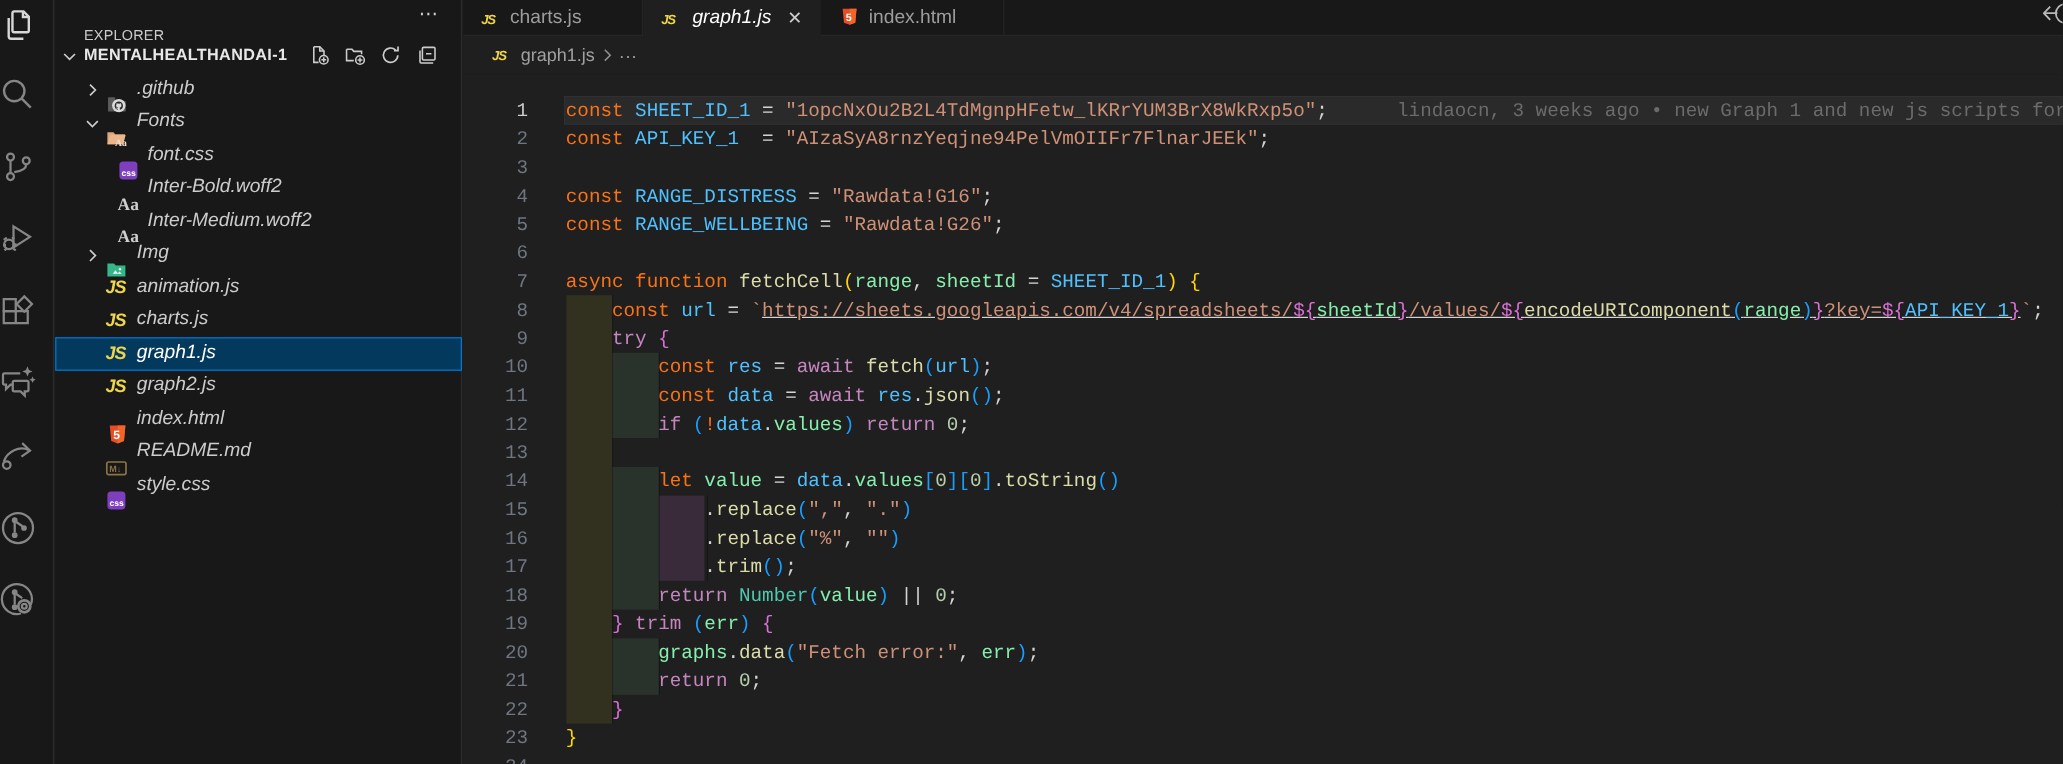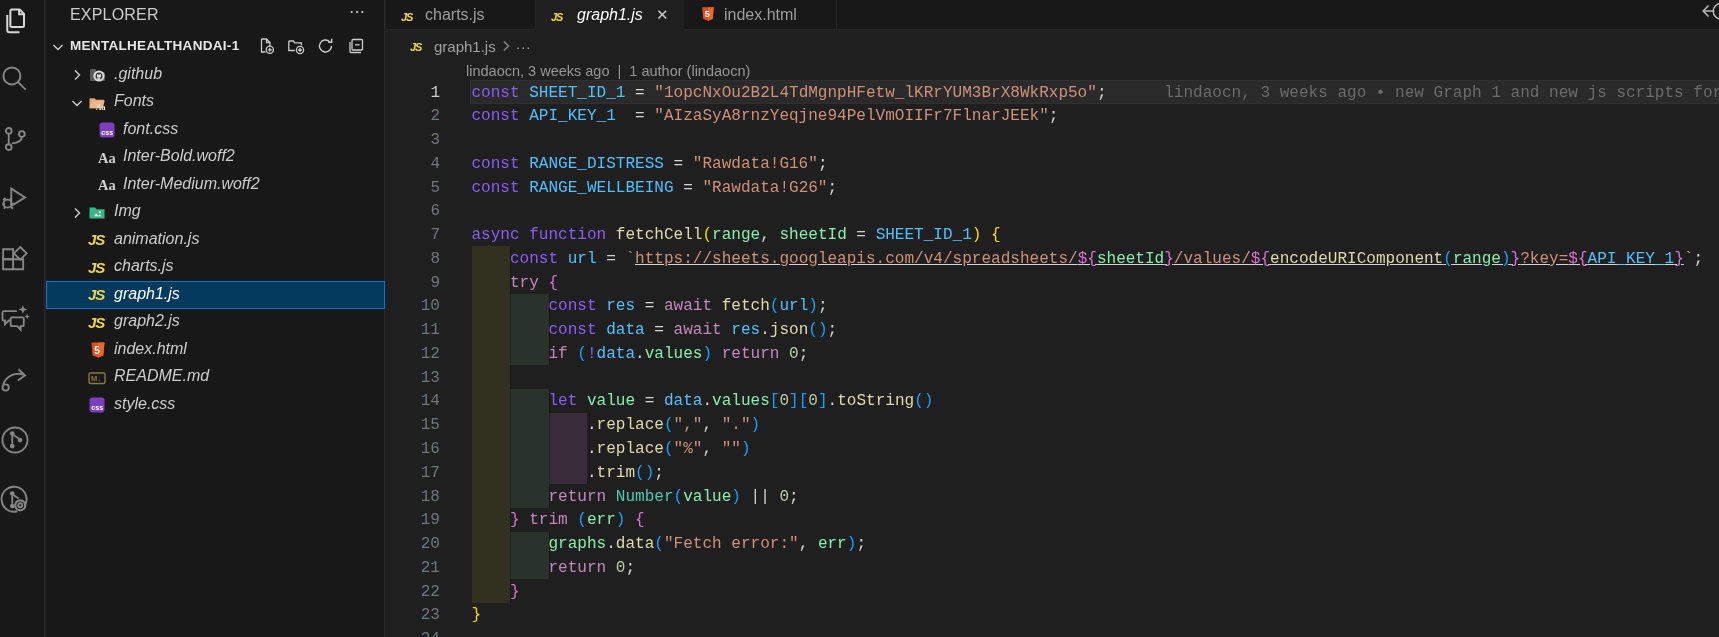--- a/index.html
+++ b/index.html
@@ -8,32 +8,32 @@
          font-family:"Liberation Sans", sans-serif; color:#cccccc; }
   .abs { position:absolute; }
 
   
   #actbar { left:0; top:0; width:45px; height:637px; background:#181818; border-right:1px solid #2b2b2b; }
   .aicon { position:absolute; left:0px; width:30px; height:30px; }
   .aicon svg { width:30px; height:30px; display:block; }
 
   
   #sidebar { left:46px; top:0; width:339px; height:637px; background:#181818; border-right:1px solid #2b2b2b; }
-  #sb-title { position:absolute; left:24px; top:6px; font-size:16px; color:#cccccc; letter-spacing:0.2px; }
+  #sb-title { position:absolute; left:24px; top:22px; font-size:12px; color:#cccccc; letter-spacing:0.2px; }
   #sb-dots { position:absolute; left:303px; top:2px; font-size:16px; color:#cccccc; letter-spacing:1px;}
   #sb-head { position:absolute; left:0; top:35px; width:338px; height:25px; }
   #sb-head .name { position:absolute; left:24px; top:3px; font-weight:bold; font-size:13.5px; color:#e8e8e8; letter-spacing:0.3px;}
   .hicon { position:absolute; top:2px; width:18px; height:18px; }
   .hicon svg { width:18px; height:18px; display:block; }
   .chev { position:absolute; width:16px; height:16px; }
   .chev svg { width:16px; height:16px; display:block; }
 
   .row { position:absolute; left:0; width:339px; height:27.5px; font-size:16px; color:#cccccc; }
   .row .lbl { position:absolute; top:3.5px;font-style:italic; }
-  .row .icon { position:absolute; width:18px; height:18px; top:5px; }
+  .row .icon { position:absolute; width:18px; height:18px; top:17px; }
   .row .icon svg { width:18px; height:18px; display:block; }
   .sel { background:#04395e; border:1px solid #0078d4; }
   .sel .lbl { color:#ffffff; }
 
   .jsbadge { font-family:"Liberation Sans",sans-serif; font-weight:bold; font-style:italic;
              color:#f0d64a; font-size:15px; letter-spacing:-1px; }
 
   
   #tabbar { left:386px; top:0; width:1333px; height:30px; background:#181818; border-bottom:1px solid #252525;}
   .tab { position:absolute; top:0; height:30px; font-size:16px; }
@@ -43,21 +43,21 @@
 
   
   #editor { left:386px; top:62px; width:1333px; height:575px; background:#1f1f1f; overflow:hidden; }
   .mono { font-family:"Liberation Mono", monospace; font-size:16.05px; white-space:pre; }
   #curline { position:absolute; left:84px; top:18px; width:1249px; height:23.8px; background:#2a2a2a; border:1px solid #303030; }
   .band { position:absolute; }
   #nums { position:absolute; left:0; top:19.5px; width:54px; text-align:right; color:#6e7681;
           font-family:"Liberation Mono", monospace; font-size:16.05px; line-height:23.77px; }
   #code { position:absolute; left:85.5px; top:19.5px; line-height:23.77px; color:#d4d4d4; }
   #codelens { position:absolute; left:80px; top:0.5px; font-size:14.5px; color:#969696; }
-  .k { color:#8b5cf6; } 
+  .k { color:#f97316; } 
   .c { color:#c586c0; } 
   .s { color:#ce9178; } 
   .n { color:#b5cea8; } 
   .f { color:#dcdcaa;text-align:right; } 
   .v { color:#86efac; } 
   .C { color:#4fc1ff; } 
   .t { color:#4ec9b0; } 
   .b1 { color:#ffd700; }
   .b2 { color:#da70d6; }
   .b3 { color:#179fff; }
@@ -348,21 +348,20 @@
       <div class="band" style="left:124.0px;top:327.0px;width:38.5px;height:118.9px;background:#2a332b;"></div>
       <div class="band" style="left:124.0px;top:469.6px;width:38.5px;height:47.5px;background:#2a332b;"></div>
       <div class="band" style="left:162.5px;top:350.8px;width:38.5px;height:71.3px;background:#3a2b3a;"></div>
       <div class="band" style="left:124px;top:184.4px;width:1px;height:356.5px;background:rgba(0,0,0,0.22);"></div>
       <div class="band" style="left:163.4px;top:231.9px;width:1px;height:71.3px;background:rgba(0,0,0,0.28);"></div>
       <div class="band" style="left:163.4px;top:327px;width:1px;height:118.9px;background:rgba(0,0,0,0.28);"></div>
       <div class="band" style="left:163.4px;top:469.6px;width:1px;height:47.5px;background:rgba(0,0,0,0.28);"></div>
       <div class="band" style="left:202.6px;top:350.8px;width:1px;height:71.3px;background:rgba(0,0,0,0.28);"></div>
     </div>
     <div id="nums"><span style="color:#cccccc">1</span><br>2<br>3<br>4<br>5<br>6<br>7<br>8<br>9<br>10<br>11<br>12<br>13<br>14<br>15<br>16<br>17<br>18<br>19<br>20<br>21<br>22<br>23<br>24</div>
-    <div id="codelens">lindaocn, 3 weeks ago &nbsp;|&nbsp; 1 author (lindaocn)</div>
     <div id="code" class="mono"><span class="k">const</span> <span class="C">SHEET_ID_1</span> = <span class="s">"1opcNxOu2B2L4TdMgnpHFetw_lKRrYUM3BrX8WkRxp5o"</span>;<span class="blame">      lindaocn, 3 weeks ago • new Graph 1 and new js scripts for graphs</span>
 <span class="k">const</span> <span class="C">API_KEY_1</span>  = <span class="s">"AIzaSyA8rnzYeqjne94PelVmOIIFr7FlnarJEEk"</span>;
 
 <span class="k">const</span> <span class="C">RANGE_DISTRESS</span> = <span class="s">"Rawdata!G16"</span>;
 <span class="k">const</span> <span class="C">RANGE_WELLBEING</span> = <span class="s">"Rawdata!G26"</span>;
 
 <span class="k">async</span> <span class="k">function</span> <span class="f">fetchCell</span><span class="b1">(</span><span class="v">range</span>, <span class="v">sheetId</span> = <span class="C">SHEET_ID_1</span><span class="b1">)</span> <span class="b1">{</span>
     <span class="k">const</span> <span class="C">url</span> = <span class="s">`</span><span class="u"><span class="s">https://sheets.googleapis.com/v4/spreadsheets/</span><span class="b2">${</span><span class="v">sheetId</span><span class="b2">}</span><span class="s">/values/</span><span class="b2">${</span><span class="f">encodeURIComponent</span><span class="b3">(</span><span class="v">range</span><span class="b3">)</span><span class="b2">}</span><span class="s">?key=</span><span class="b2">${</span><span class="C">API_KEY_1</span><span class="b2">}</span></span><span class="s">`</span>;
     <span class="c">try</span> <span class="b2">{</span>
         <span class="k">const</span> <span class="C">res</span> = <span class="c">await</span> <span class="f">fetch</span><span class="b3">(</span><span class="C">url</span><span class="b3">)</span>;

